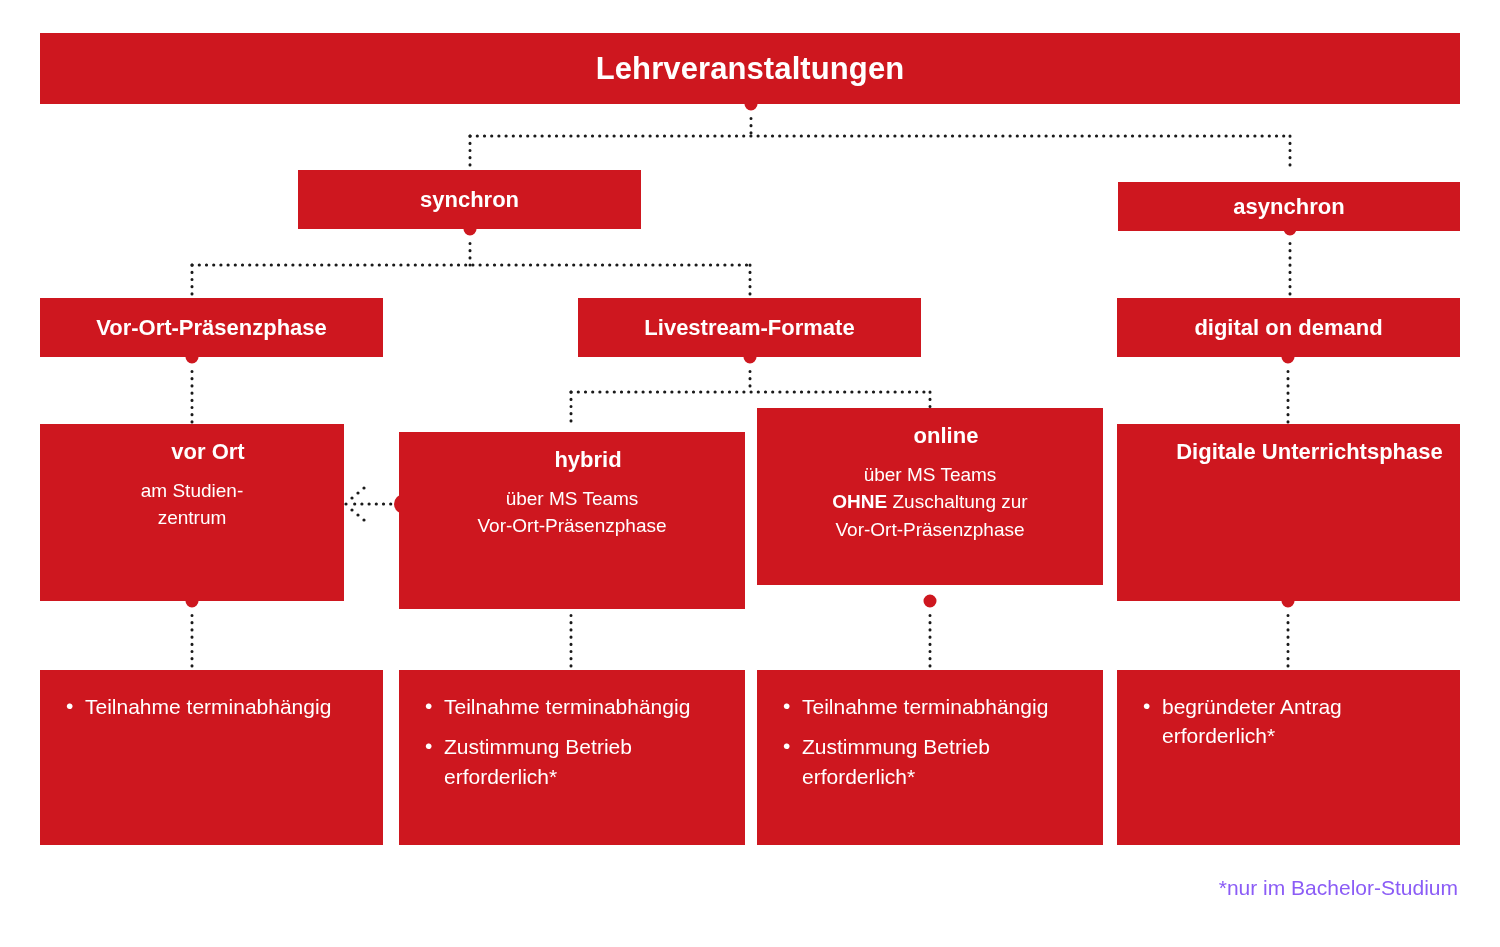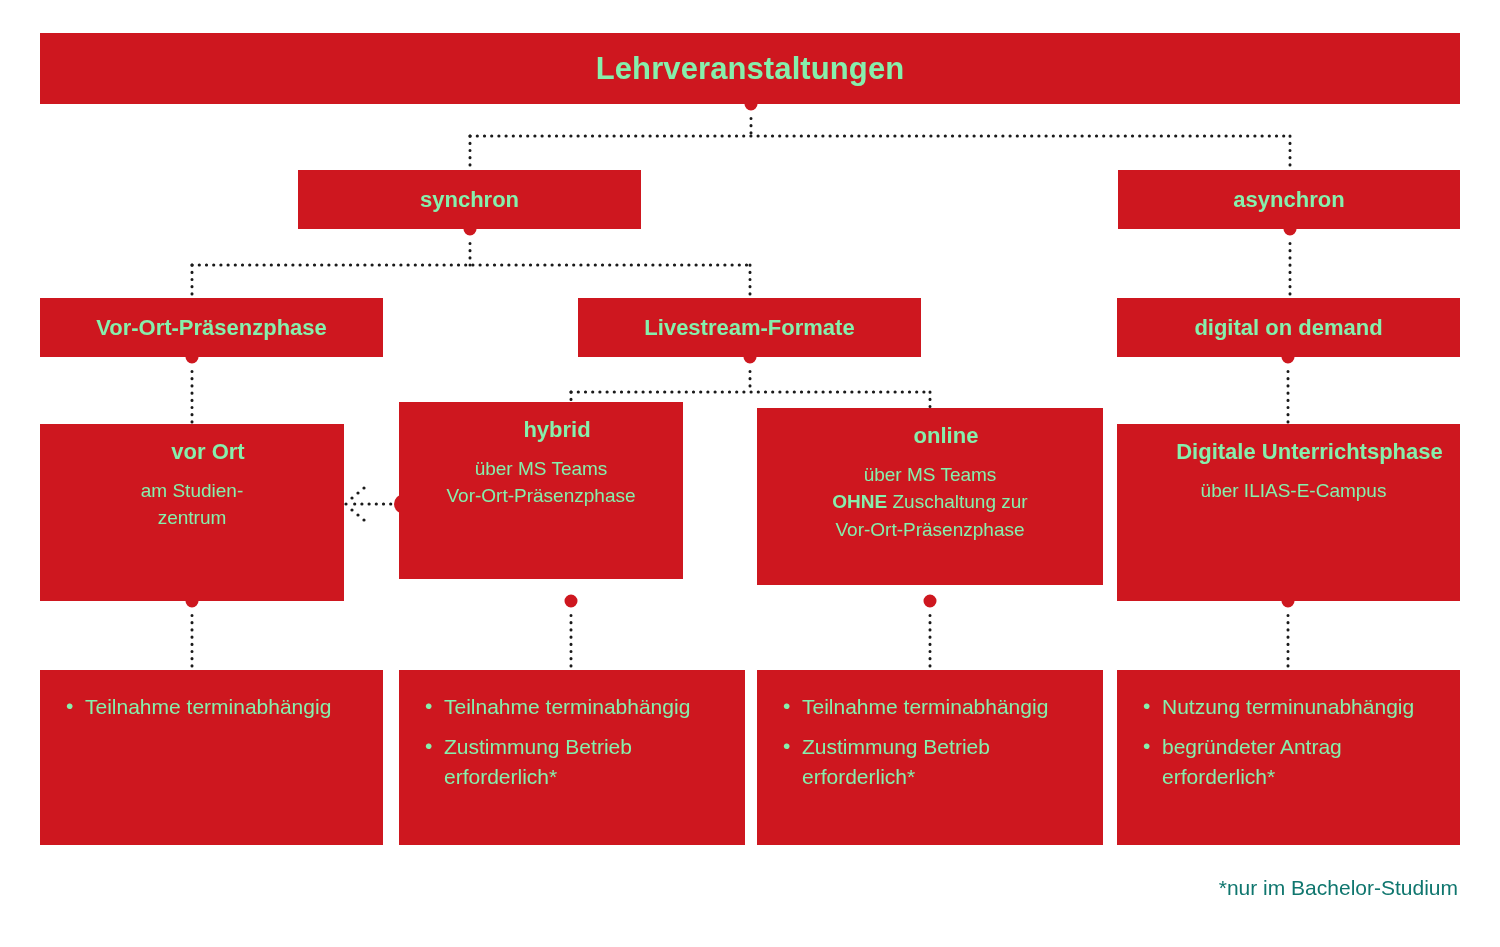--- a/index.html
+++ b/index.html
@@ -28,21 +28,21 @@
     width: 1500px;
     height: 947px;
     z-index: 1;
     pointer-events: none;
   }
 
   
   .box {
     position: absolute;
     background: #ce171f;
-    color: #86efac;
+    color: #ffffff;
     box-sizing: border-box;
     z-index: 2;
   }
 
   .box-title-bar {
     display: flex;
     align-items: center;
     justify-content: center;
   }
   .box-title-bar .ttl {
@@ -123,21 +123,21 @@
     font-size: 21px;
     line-height: 1.40;
   }
 
   
   #footnote {
     position: absolute;
     right: 42px;
     top: 876px;
     font-size: 21px;
-    color: #0f766e;
+    color: #8b5cf6;
     z-index: 3;
     white-space: nowrap;
   }
 </style>
 </head>
 <body>
 
 <div id="stage">
 
   <svg id="wires" viewBox="0 0 1500 947" width="1500" height="947" xmlns="http://www.w3.org/2000/svg">
@@ -199,21 +199,21 @@
   </svg>
 
   <div class="box box-title-bar" style="left:40px; top:33px; width:1420px; height:71px;">
     <span class="ttl">Lehrveranstaltungen</span>
   </div>
 
   <div class="box box-level" style="left:298px; top:170px; width:343px; height:59px;">
     <span class="ttl">synchron</span>
   </div>
 
-  <div class="box box-level" style="left:1118px; top:170px; width:342px; height:59px;">
+  <div class="box box-level" style="left:1118px; top:182px; width:342px; height:49px;">
     <span class="ttl">asynchron</span>
   </div>
 
   <div class="box box-branch" style="left:40px; top:298px; width:343px; height:59px;">
     <span class="ttl">Vor-Ort-Präsenzphase</span>
   </div>
 
   <div class="box box-branch" style="left:578px; top:298px; width:343px; height:59px;">
     <span class="ttl">Livestream-Formate</span>
   </div>
@@ -221,36 +221,35 @@
   <div class="box box-branch" style="left:1117px; top:298px; width:343px; height:59px;">
     <span class="ttl">digital on demand</span>
   </div>
 
   <div class="box box-detail" style="left:40px; top:424px; width:304px; height:177px;">
     <div class="d-head">vor Ort</div>
     <div class="d-line">am Studien-</div>
     <div class="d-line">zentrum</div>
   </div>
 
-  <div class="box box-detail" style="left:399px; top:402px; width:284px; height:177px;">
+  <div class="box box-detail" style="left:399px; top:432px; width:346px; height:177px;">
     <div class="d-head">hybrid</div>
     <div class="d-line">über MS Teams</div>
     <div class="d-line">Vor-Ort-Präsenzphase</div>
   </div>
 
   <div class="box box-detail" style="left:757px; top:408px; width:346px; height:177px;">
     <div class="d-head">online</div>
     <div class="d-line">über MS Teams</div>
     <div class="d-line"><b>OHNE</b><span> Zuschaltung zur</span></div>
     <div class="d-line">Vor-Ort-Präsenzphase</div>
   </div>
 
   <div class="box box-detail" style="left:1117px; top:424px; width:343px; height:177px;padding-left:10px;">
     <div class="d-head">Digitale Unterrichtsphase</div>
-    <div class="d-line">über ILIAS-E-Campus</div>
   </div>
 
   <div class="box box-bullets" style="left:40px; top:670px; width:343px; height:175px;">
     <ul>
       <li>Teilnahme terminabhängig</li>
     </ul>
   </div>
 
   <div class="box box-bullets" style="left:399px; top:670px; width:346px; height:175px;">
     <ul>
@@ -261,20 +260,19 @@
 
   <div class="box box-bullets" style="left:757px; top:670px; width:346px; height:175px;">
     <ul>
       <li>Teilnahme terminabhängig</li>
       <li>Zustimmung Betrieb erforderlich*</li>
     </ul>
   </div>
 
   <div class="box box-bullets" style="left:1117px; top:670px; width:343px; height:175px;">
     <ul>
-      <li>Nutzung terminunabhängig</li>
       <li>begründeter Antrag erforderlich*</li>
     </ul>
   </div>
 
   <div id="footnote">*nur im Bachelor-Studium</div>
 
 </div>
 
 </body></html>

